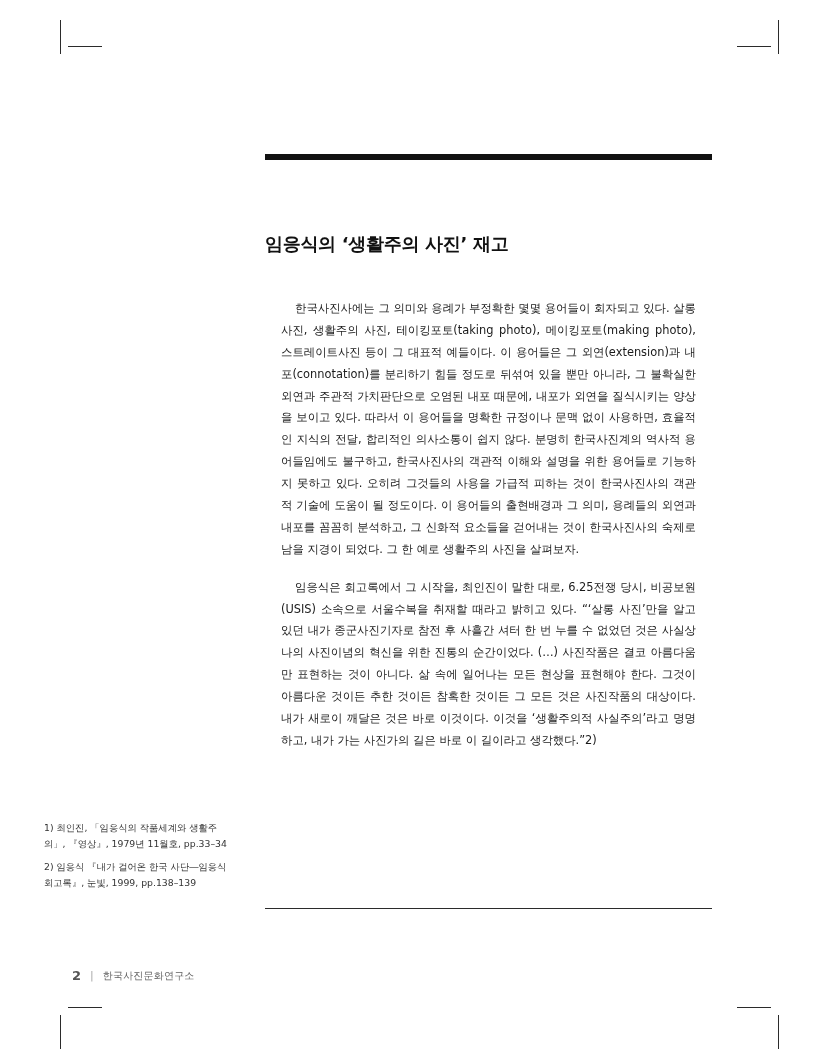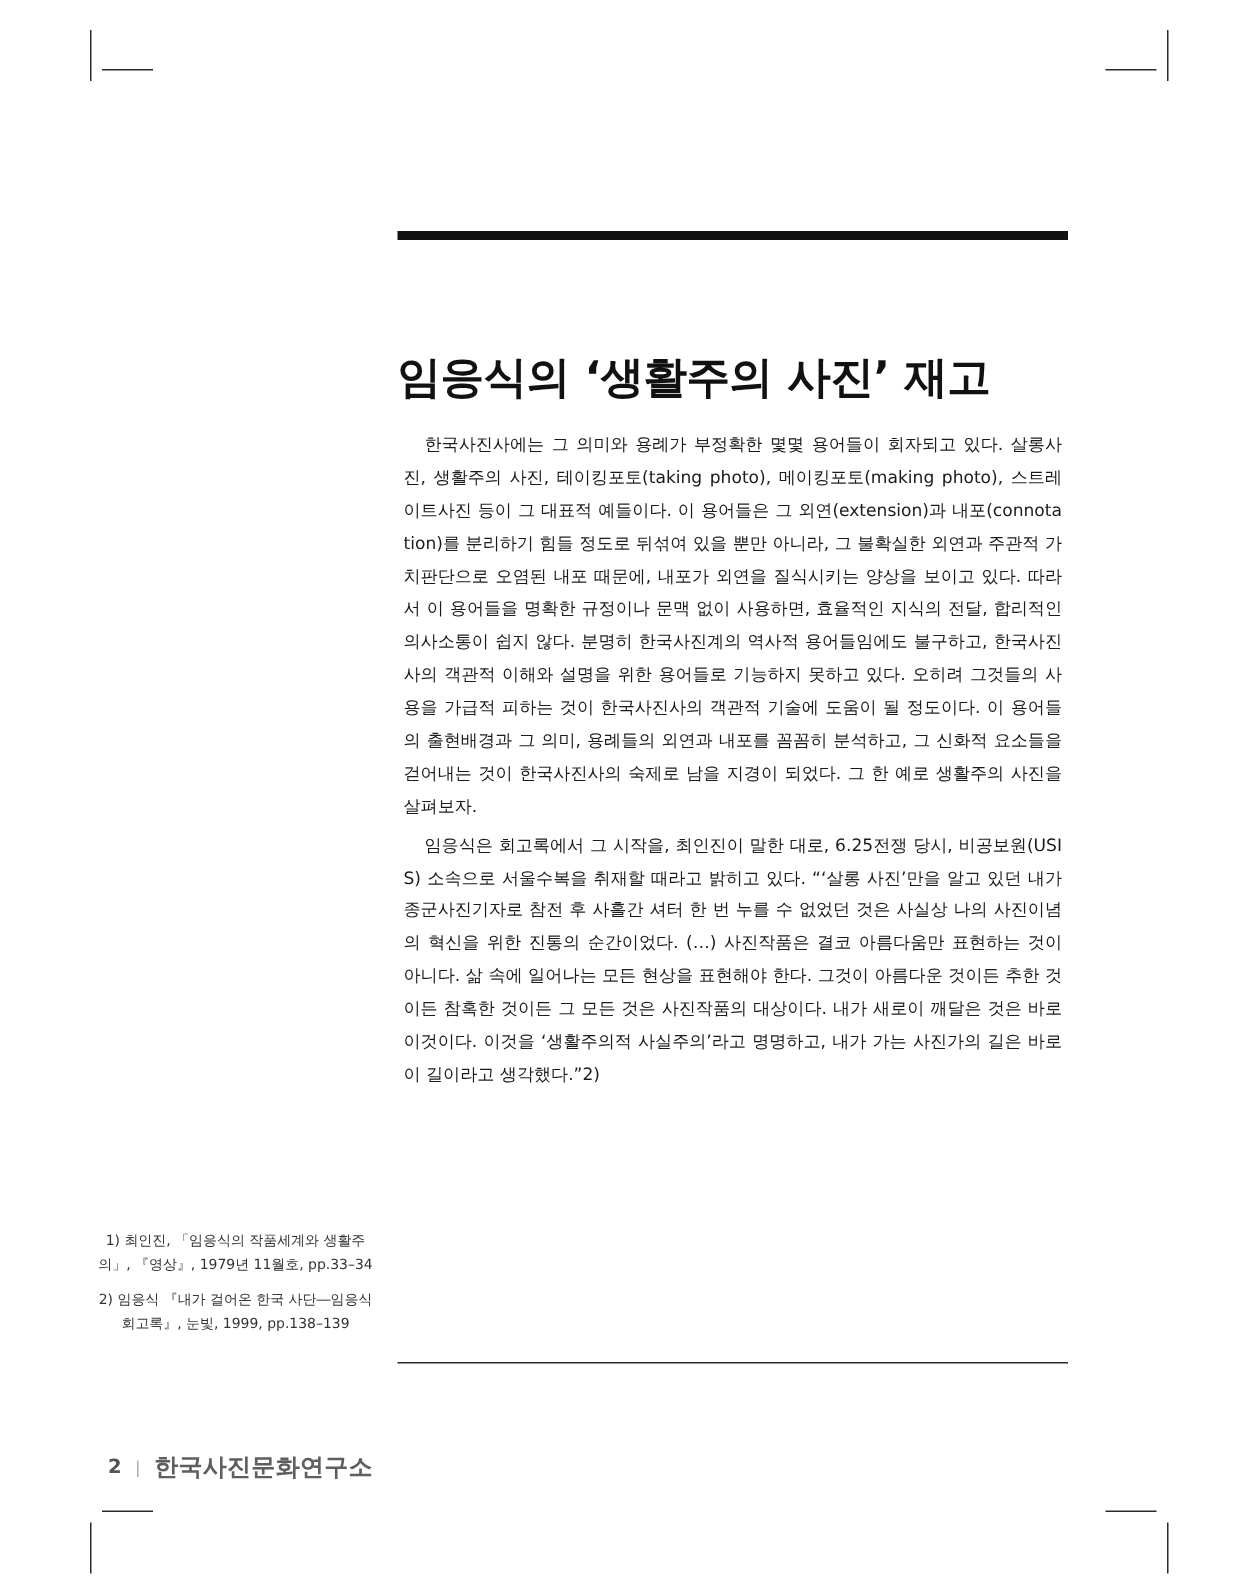--- a/index.html
+++ b/index.html
@@ -40,52 +40,52 @@
     height: 6px;
     background: #111111;
   }
 
   .doc-title {
     position: absolute;
     left: 265px;
     top: 200px;
     width: 460px;
     font-family: "DejaVu Sans", sans-serif;
-    font-size: 29px;
+    font-size: 18px;
     font-weight: bold;
     letter-spacing: -0.3px;
     color: #111111;
     line-height: 1.35;
     margin-top: 32px;
   }
 
   .body-col {
     position: absolute;
     left: 265px;
     top: 282px;
     width: 447px;
     font-size: 11.4px;
     line-height: 1.92;
     color: #1a1a1a;
     text-align: justify;
     text-justify: inter-character;
     word-break: break-all;
   }
   .body-col p {
-    margin: 4px;
+    margin: 16px;
     text-indent: 14px;
   }
 
   
   .footnotes {
     position: absolute;
-    left: 62px;
+    left: 44px;
     top: 820px;
     width: 190px;
-    text-align: center;
+    text-align: left;
     font-size: 9.3px;
     line-height: 1.75;
     color: #333333;
   }
   .footnotes .fn {
     margin-bottom: 6px;
   }
 
   .bottom-rule {
     position: absolute;
@@ -110,23 +110,22 @@
     font-size: 13px;
     font-weight: bold;
     color: #555555;
   }
   .footer .sep {
     color: #a9a9a9;
     font-size: 11px;
   }
   .footer .org {
     color: #5f5f5f;
-    font-size: 16px;
+    font-size: 10px;
     letter-spacing: 0.2px;
-    font-weight: bold;
   }
 </style>
 </head>
 <body>
 
 <div class="page">
 
   <div class="cmark" style="left:60px; top:20px;">
     <i class="v" style="left:0; top:0;"></i>
     <i class="h" style="left:8px; top:26px;"></i>

